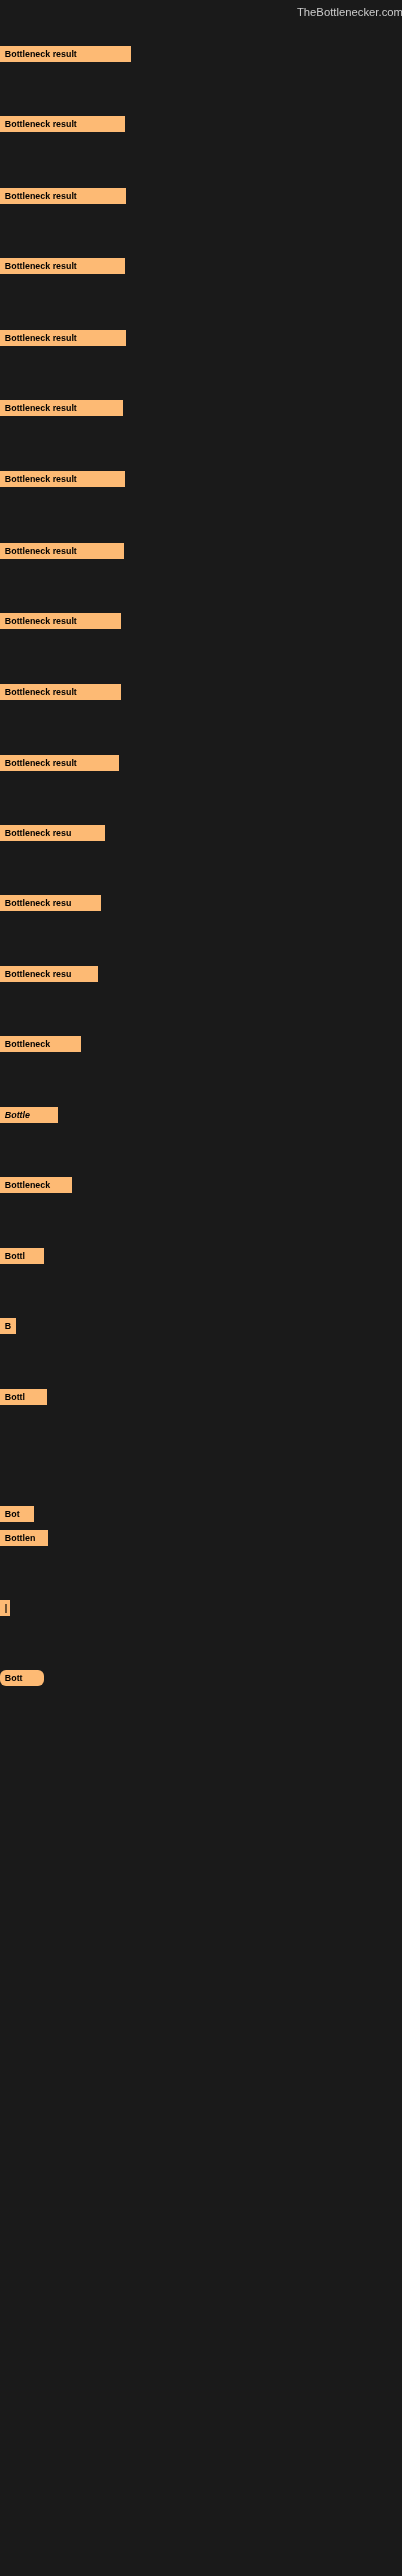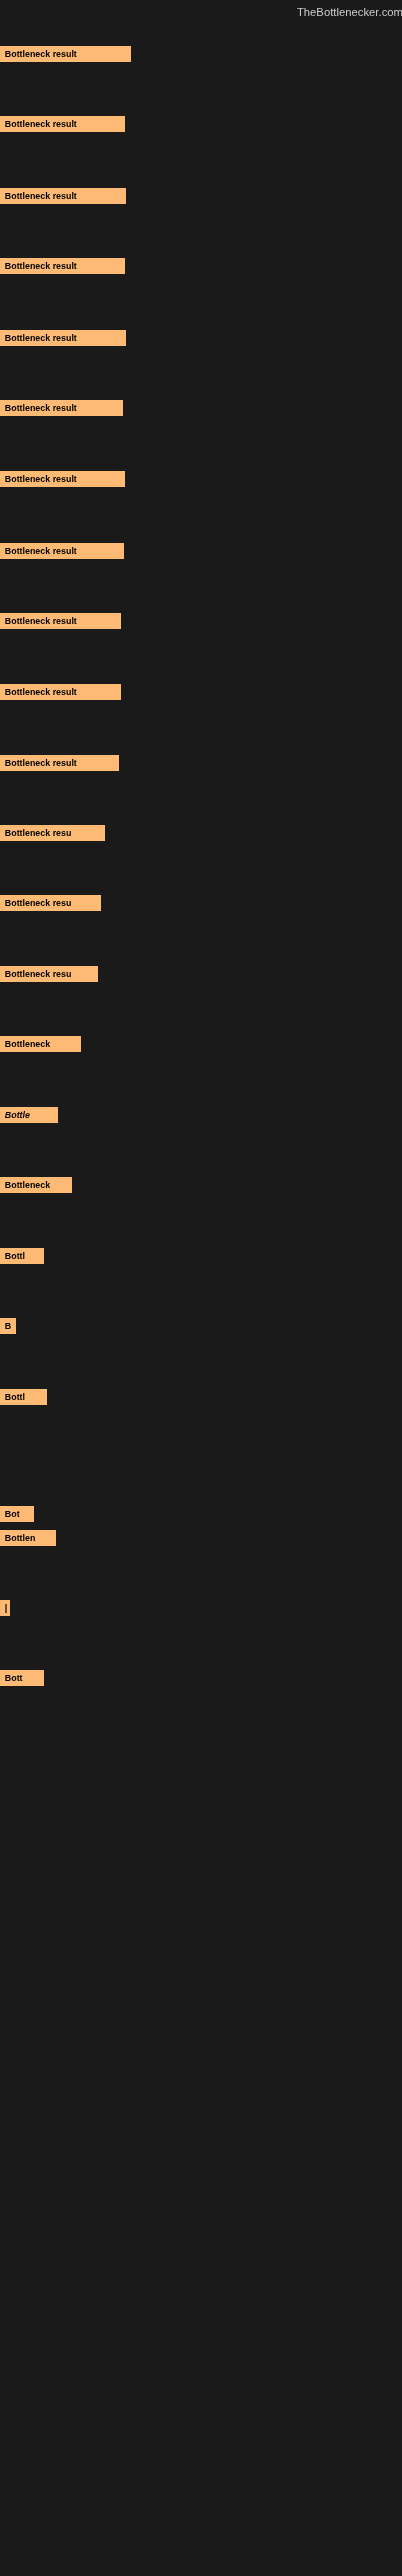--- a/index.html
+++ b/index.html
@@ -62,17 +62,17 @@
     <div class="row" style="top: 825px;"><span class="bottleneck-badge" style="max-width: 105px; width: 105px;">Bottleneck resu</span></div>
     <div class="row" style="top: 895px;"><span class="bottleneck-badge" style="max-width: 101px; width: 101px;">Bottleneck resu</span></div>
     <div class="row" style="top: 966px;"><span class="bottleneck-badge" style="max-width: 98px; width: 98px;">Bottleneck resu</span></div>
     <div class="row" style="top: 1036px;"><span class="bottleneck-badge" style="max-width: 81px; width: 81px;">Bottleneck</span></div>
     <div class="row" style="top: 1107px;"><span class="bottleneck-badge" style="max-width: 58px; width: 58px; font-style: italic;">Bottle</span></div>
     <div class="row" style="top: 1177px;"><span class="bottleneck-badge" style="max-width: 72px; width: 72px;">Bottleneck</span></div>
     <div class="row" style="top: 1248px;"><span class="bottleneck-badge" style="max-width: 44px; width: 44px;">Bottl</span></div>
     <div class="row" style="top: 1318px;"><span class="bottleneck-badge" style="max-width: 16px; width: 16px;">B</span></div>
     <div class="row" style="top: 1389px;"><span class="bottleneck-badge" style="max-width: 47px; width: 47px;">Bottl</span></div>
     <div class="row" style="top: 1462px; margin-top: 44px;"><span class="bottleneck-badge" style="max-width: 34px; width: 34px;">Bot</span></div>
-    <div class="row" style="top: 1530px;"><span class="bottleneck-badge" style="max-width: 56px; width: 56px;">Bottlen</span></div>
+    <div class="row" style="top: 1530px;"><span class="bottleneck-badge" style="max-width: 56px; width: 48px;">Bottlen</span></div>
     <div class="row" style="top: 1600px;"><span class="bottleneck-badge" style="max-width: 9.7px; width: 9.7px;">|</span></div>
-    <div class="row" style="top: 1670px;"><span class="bottleneck-badge" style="max-width: 44px; width: 52px;">Bott</span></div>
+    <div class="row" style="top: 1670px;"><span class="bottleneck-badge" style="max-width: 44px; width: 52px; border-radius: 6px;">Bott</span></div>
   </div>
 
 
 </body></html>

